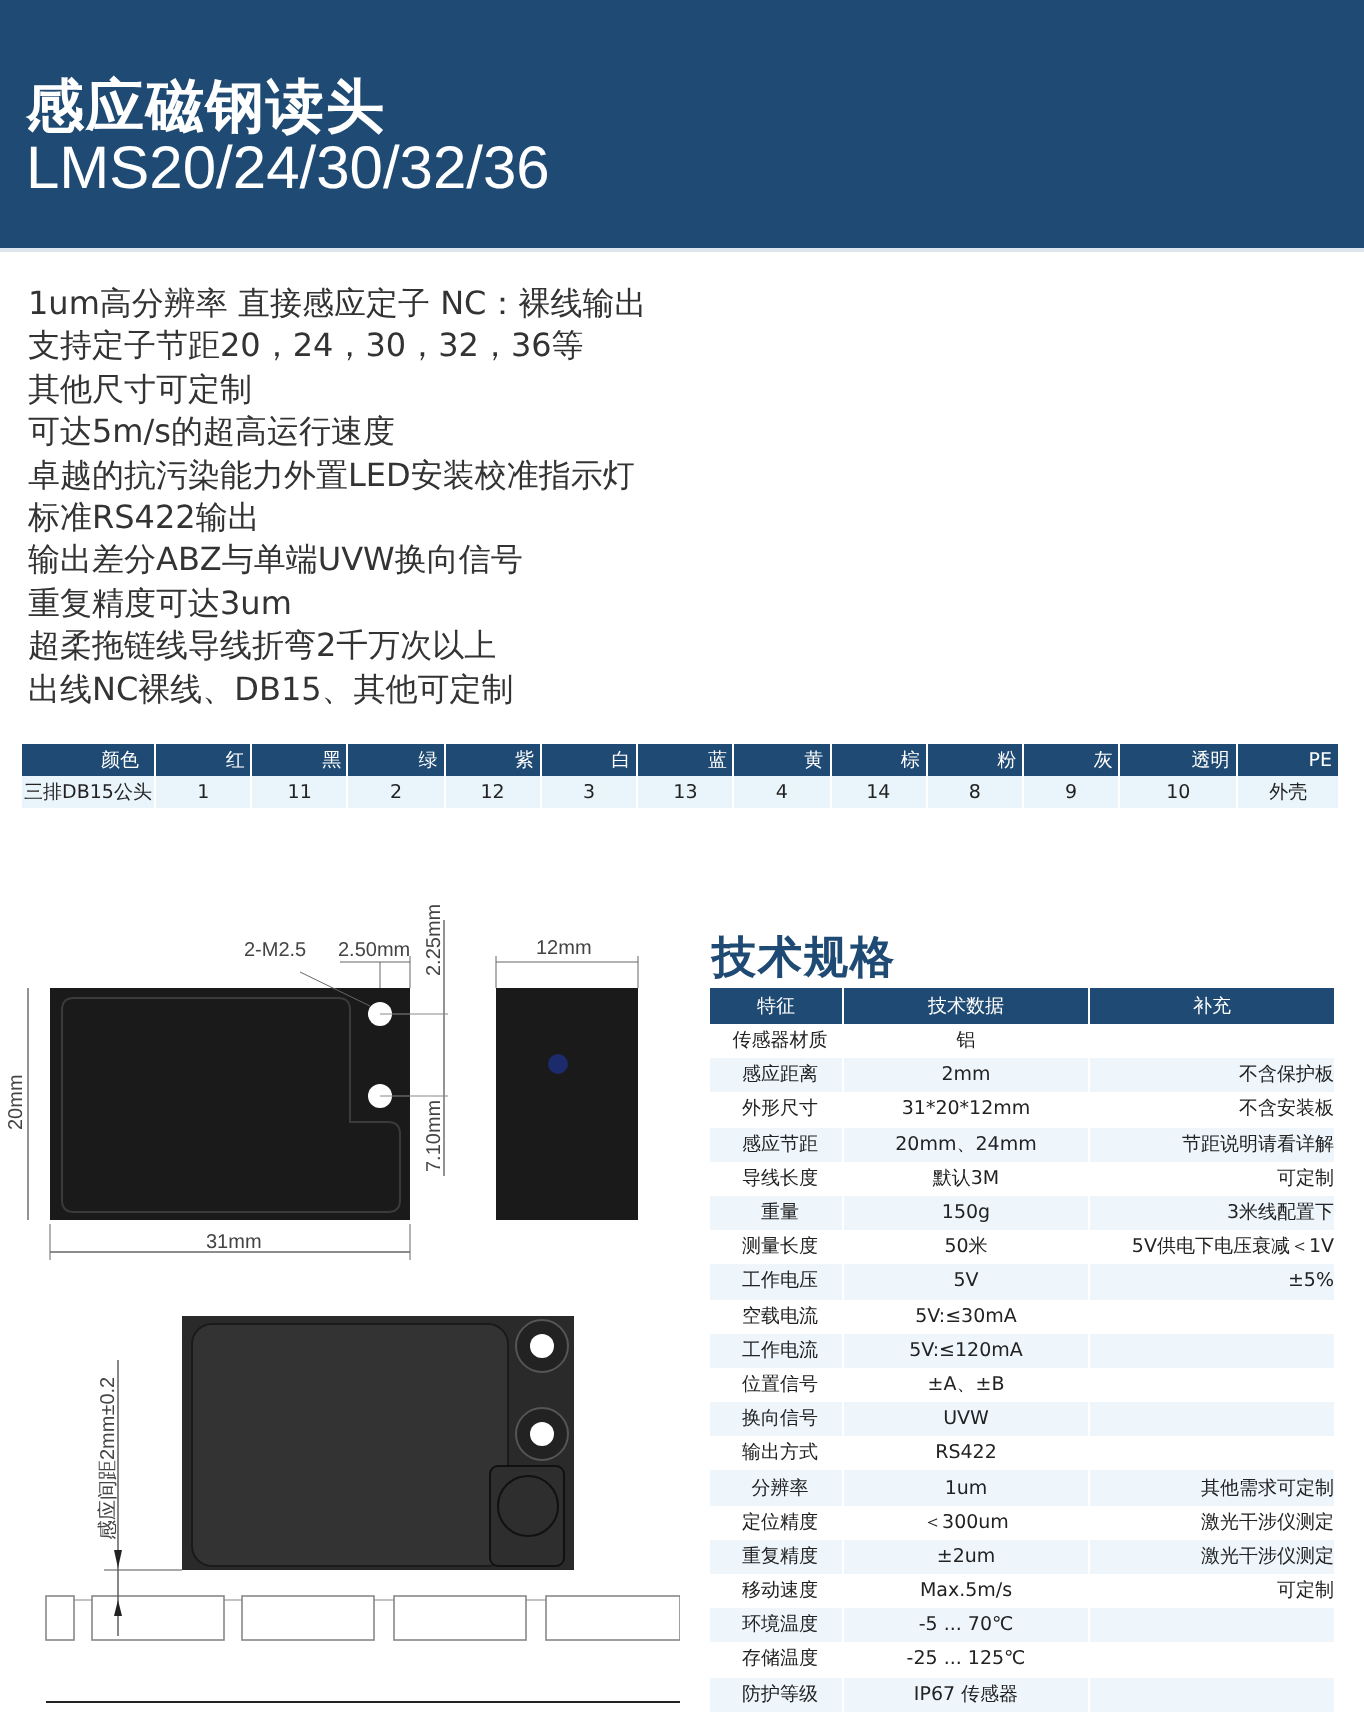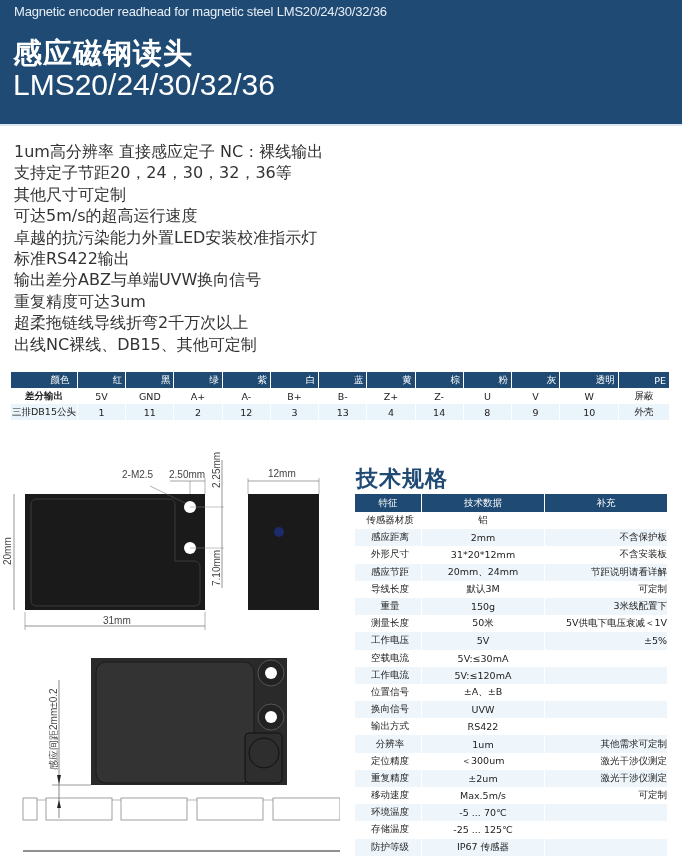--- a/index.html
+++ b/index.html
@@ -32,21 +32,20 @@
   .spec td.c0 { text-align: center; padding-left: 4px; width: 66px; }
   .spec td.c1 { text-align: center; width: 122px; }
   .spec td.c2 { text-align: right; }
   .spec tr.odd td { background: #ffffff; }
   .spec tr.even td { background: #eef6fc; }
 </style>
 </head>
 <body>
 
 <div class="header">
-  <div class="sub">Magnetic encoder readhead for magnetic steel LMS20/24/30/32/36</div>
   <div class="t1">感应磁钢读头</div>
   <div class="t2">LMS20/24/30/32/36</div>
 </div>
 <div class="header-bottom"></div>
 
 <ul class="features">
   <li>1um高分辨率 直接感应定子 NC：裸线输出</li>
   <li>支持定子节距20，24，30，32，36等</li>
   <li>其他尺寸可定制</li>
   <li>可达5m/s的超高运行速度</li>
@@ -67,35 +66,20 @@
     <th>绿</th>
     <th>紫</th>
     <th>白</th>
     <th>蓝</th>
     <th>黄</th>
     <th>棕</th>
     <th>粉</th>
     <th>灰</th>
     <th>透明</th>
     <th>PE</th>
-  </tr>
-  <tr class="r1">
-    <td style="font-weight:bold">差分输出</td>
-    <td>5V</td>
-    <td>GND</td>
-    <td>A+</td>
-    <td>A-</td>
-    <td>B+</td>
-    <td>B-</td>
-    <td>Z+</td>
-    <td>Z-</td>
-    <td>U</td>
-    <td>V</td>
-    <td>W</td>
-    <td>屏蔽</td>
   </tr>
   <tr class="r2">
     <td>三排DB15公头</td>
     <td>1</td>
     <td>11</td>
     <td>2</td>
     <td>12</td>
     <td>3</td>
     <td>13</td>
     <td>4</td>

